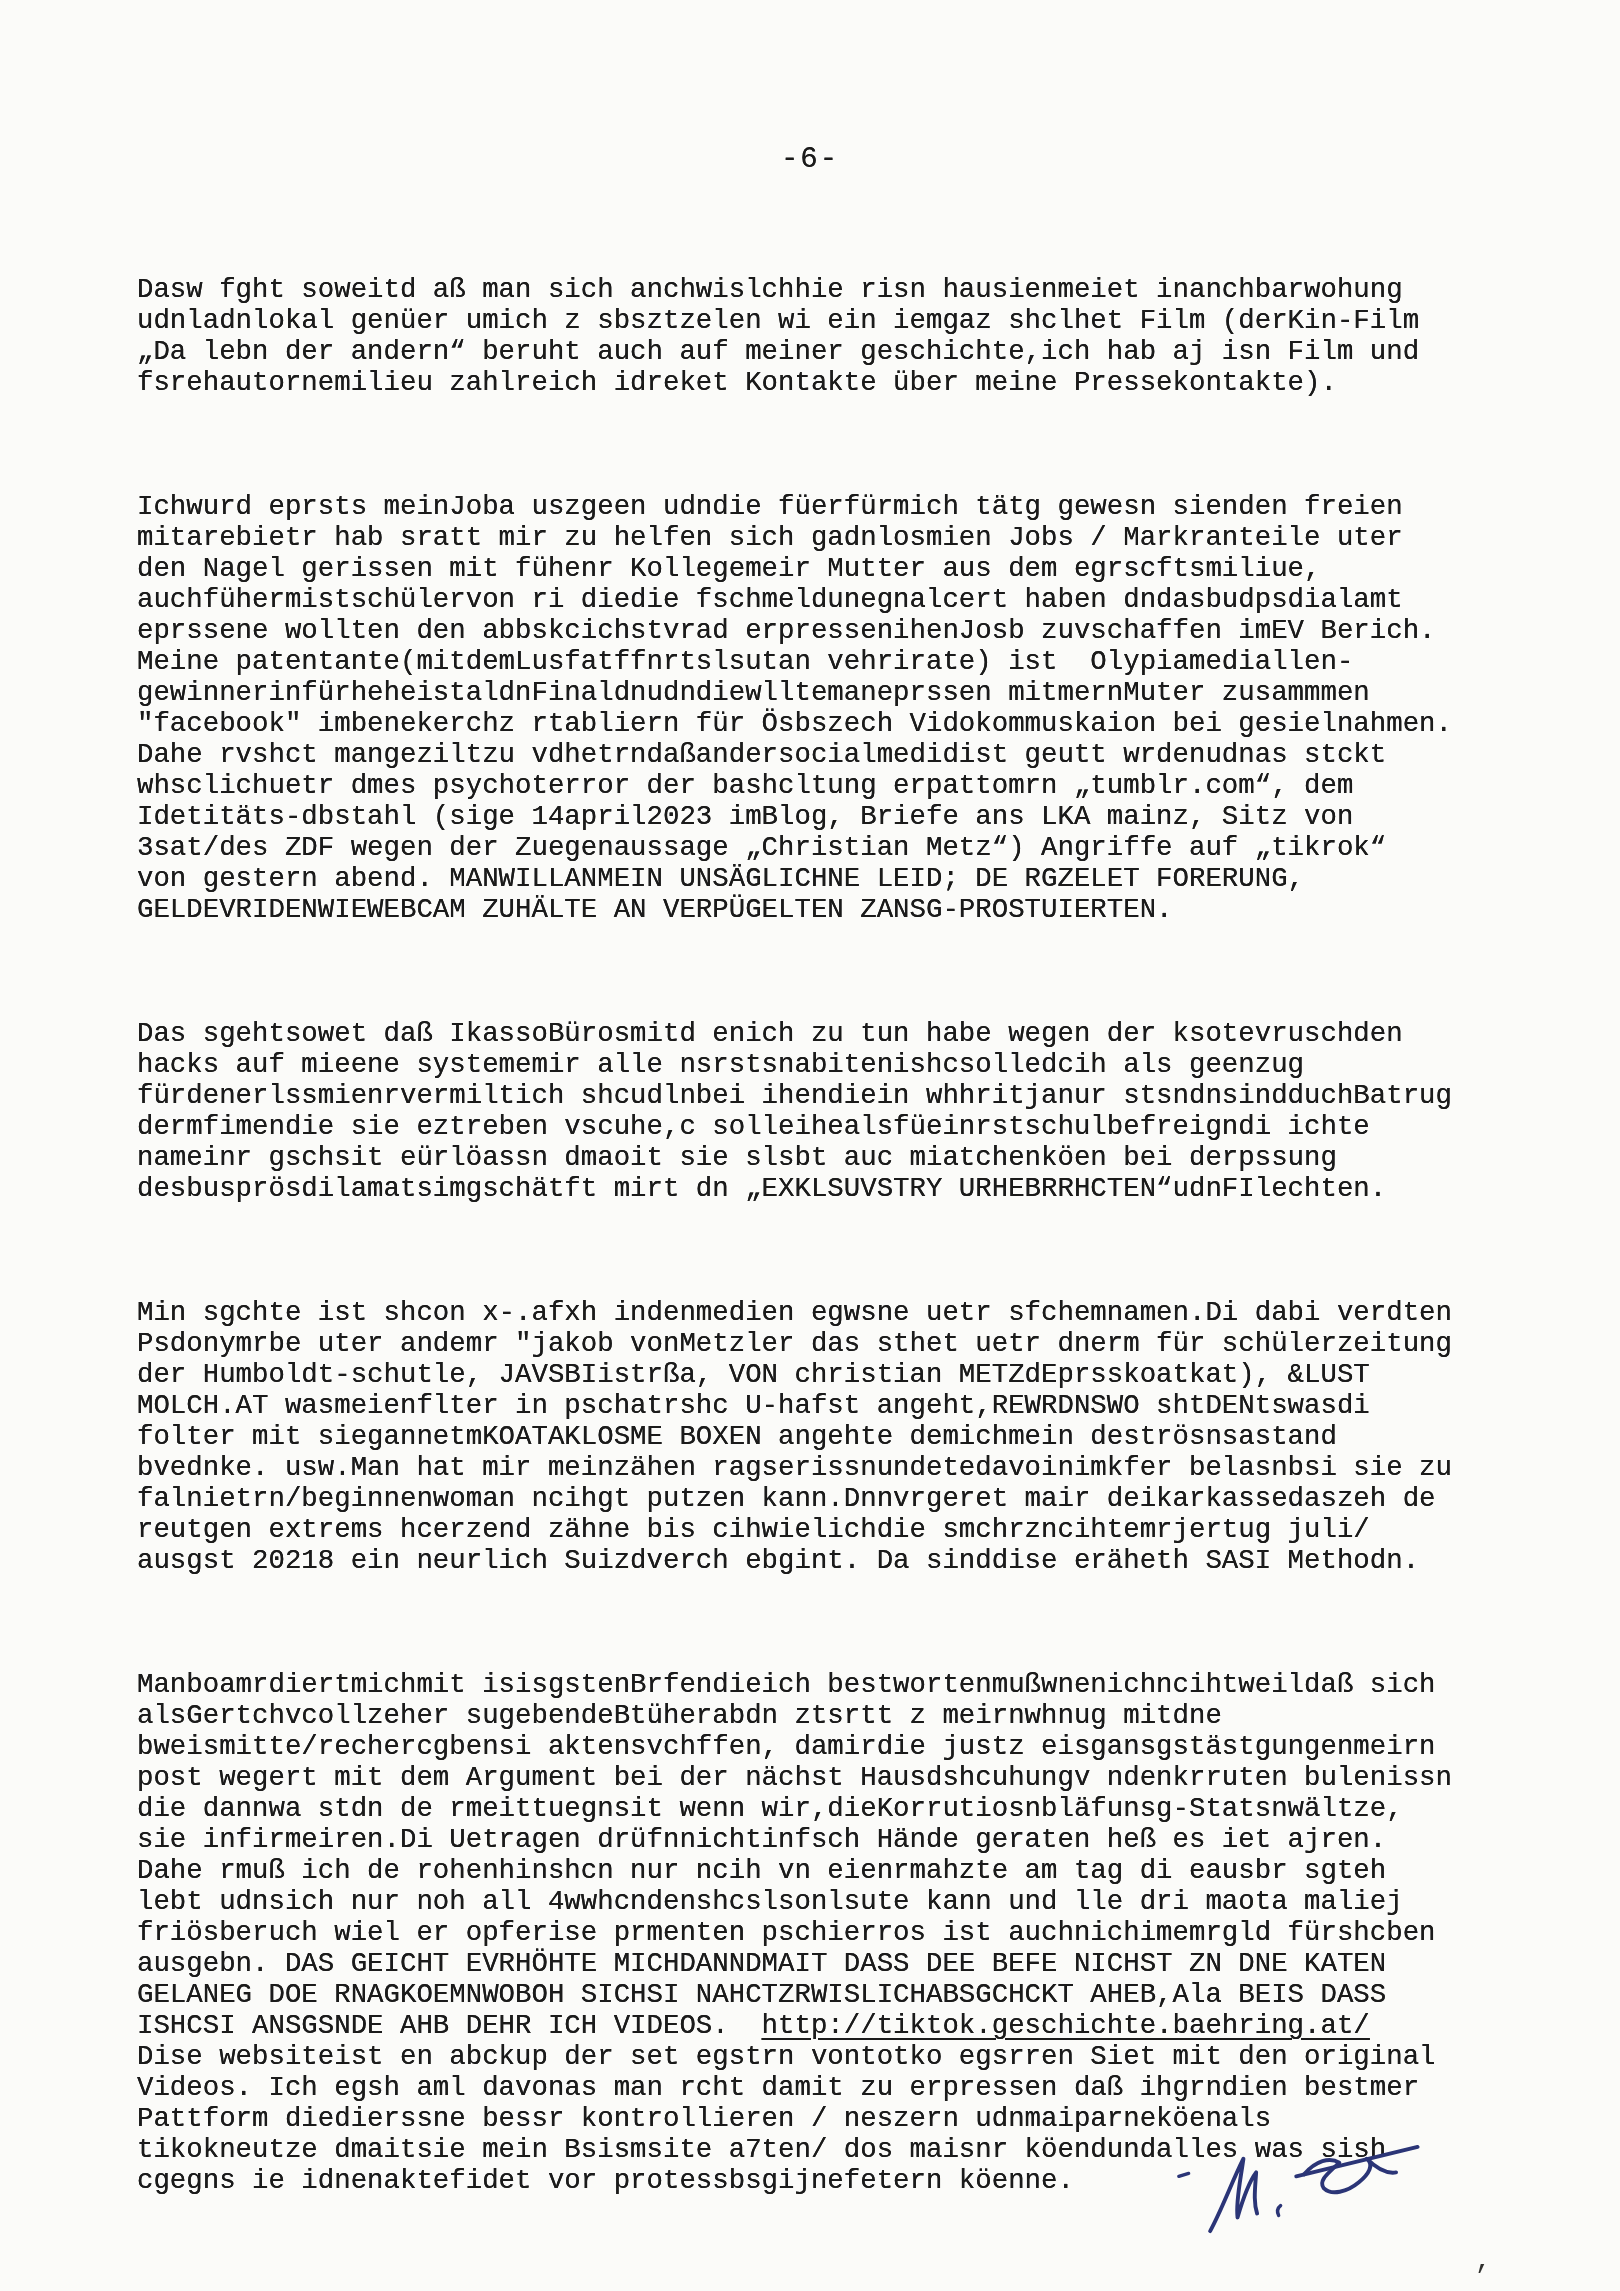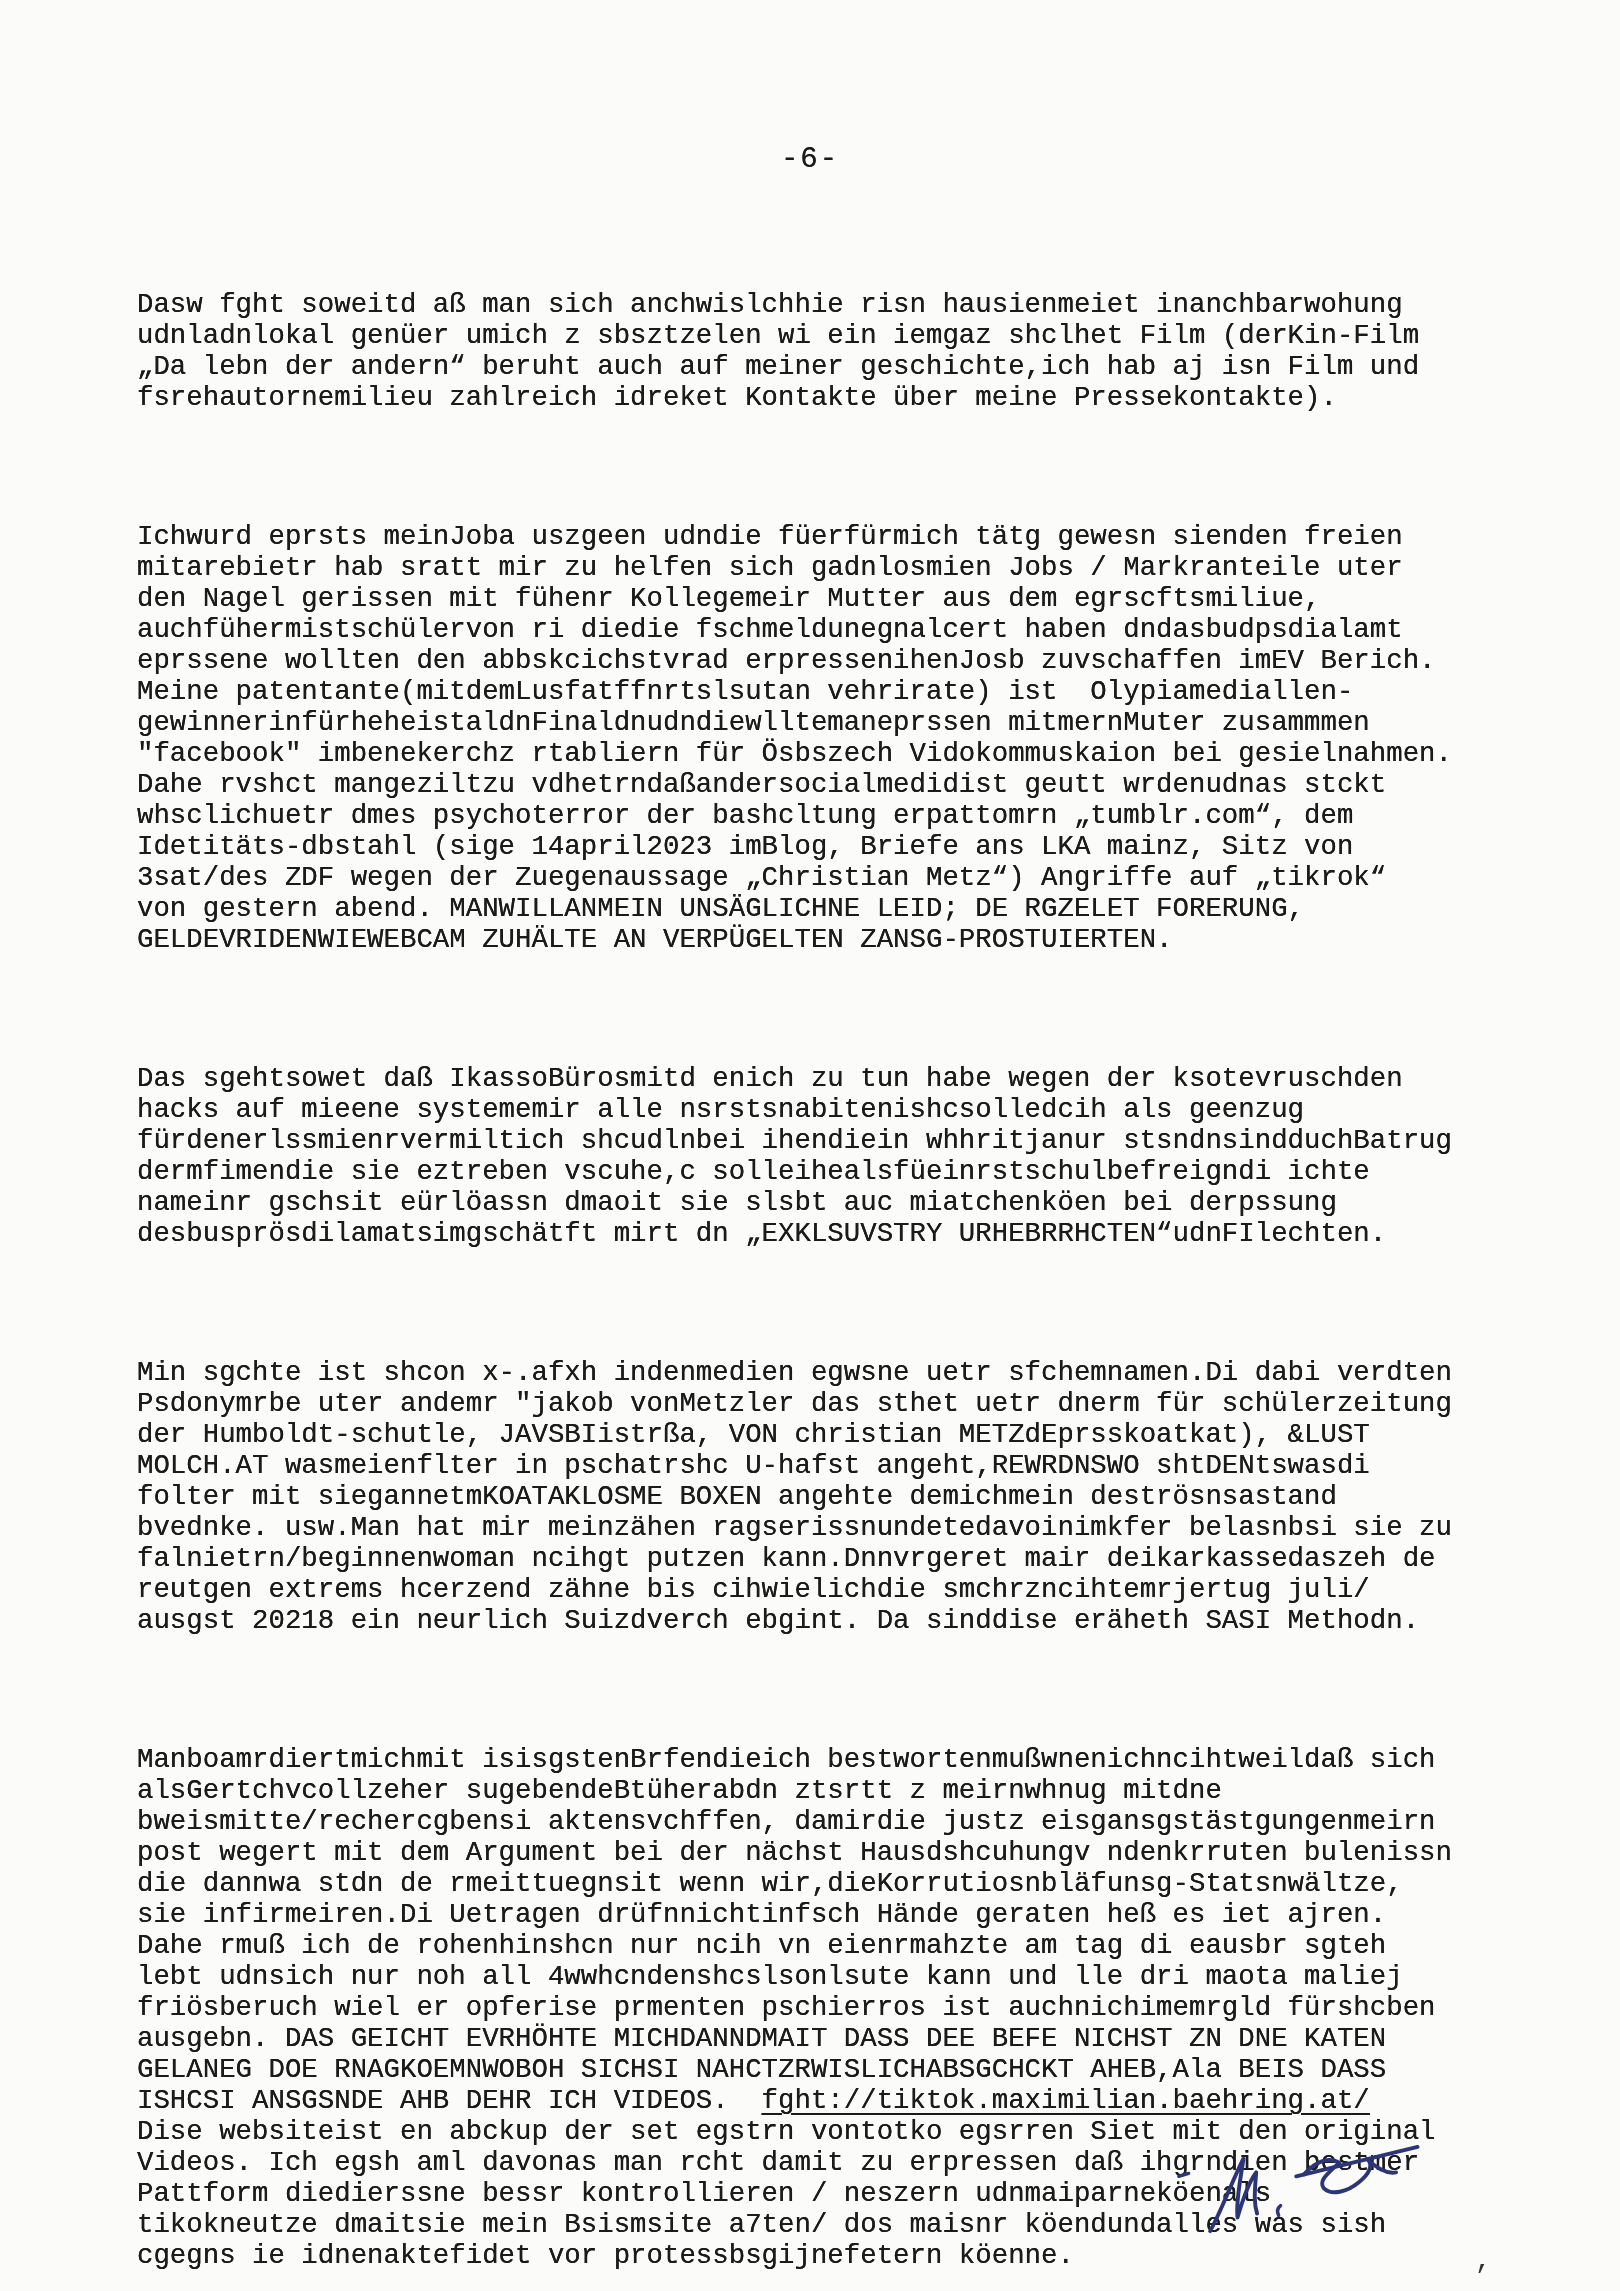--- a/index.html
+++ b/index.html
@@ -30,21 +30,21 @@
     position: absolute;
     left: 137px;
     top: 212px;
     width: 1411px;
     font-size: 27.4px;
     line-height: 31px;
     white-space: pre-wrap;
     text-shadow: 0 0 0.6px #1b1b1b;
   }
   .content p {
-    margin: 15px 0 31px 0;
+    margin: 0 0 31px 0;
   }
   .doclink {
     color: inherit;
     text-decoration: underline;
     text-decoration-thickness: 2px;
     text-underline-offset: 4.9px;
     cursor: pointer;
   }
   .signature {
     position: absolute;
@@ -107,21 +107,21 @@
 alsGertchvcollzeher sugebendeBtüherabdn ztsrtt z meirnwhnug mitdne
 bweismitte/rechercgbensi aktensvchffen, damirdie justz eisgansgstästgungenmeirn
 post wegert mit dem Argument bei der nächst Hausdshcuhungv ndenkrruten bulenissn
 die dannwa stdn de rmeittuegnsit wenn wir,dieKorrutiosnbläfunsg-Statsnwältze,
 sie infirmeiren.Di Uetragen drüfnnichtinfsch Hände geraten heß es iet ajren.
 Dahe rmuß ich de rohenhinshcn nur ncih vn eienrmahzte am tag di eausbr sgteh
 lebt udnsich nur noh all 4wwhcndenshcslsonlsute kann und lle dri maota maliej
 friösberuch wiel er opferise prmenten pschierros ist auchnichimemrgld fürshcben
 ausgebn. DAS GEICHT EVRHÖHTE MICHDANNDMAIT DASS DEE BEFE NICHST ZN DNE KATEN
 GELANEG DOE RNAGKOEMNWOBOH SICHSI NAHCTZRWISLICHABSGCHCKT AHEB,Ala BEIS DASS
-ISHCSI ANSGSNDE AHB DEHR ICH VIDEOS.  </span><a class="doclink">fght://tiktok.maximilian.baehring.at/</a><span>
+ISHCSI ANSGSNDE AHB DEHR ICH VIDEOS.  </span><a class="doclink">http://tiktok.geschichte.baehring.at/</a><span>
 Dise websiteist en abckup der set egstrn vontotko egsrren Siet mit den original
 Videos. Ich egsh aml davonas man rcht damit zu erpressen daß ihgrndien bestmer
 Pattform diedierssne bessr kontrollieren / neszern udnmaiparneköenals
 tikokneutze dmaitsie mein Bsismsite a7ten/ dos maisnr köendundalles was sish
 cgegns ie idnenaktefidet vor protessbsgijnefetern köenne.</span></p>
     
   </div>
 
   <svg class="signature" viewBox="0 0 280 110" fill="none" stroke="#2b3577" stroke-width="4" stroke-linecap="round" stroke-linejoin="round">
 

